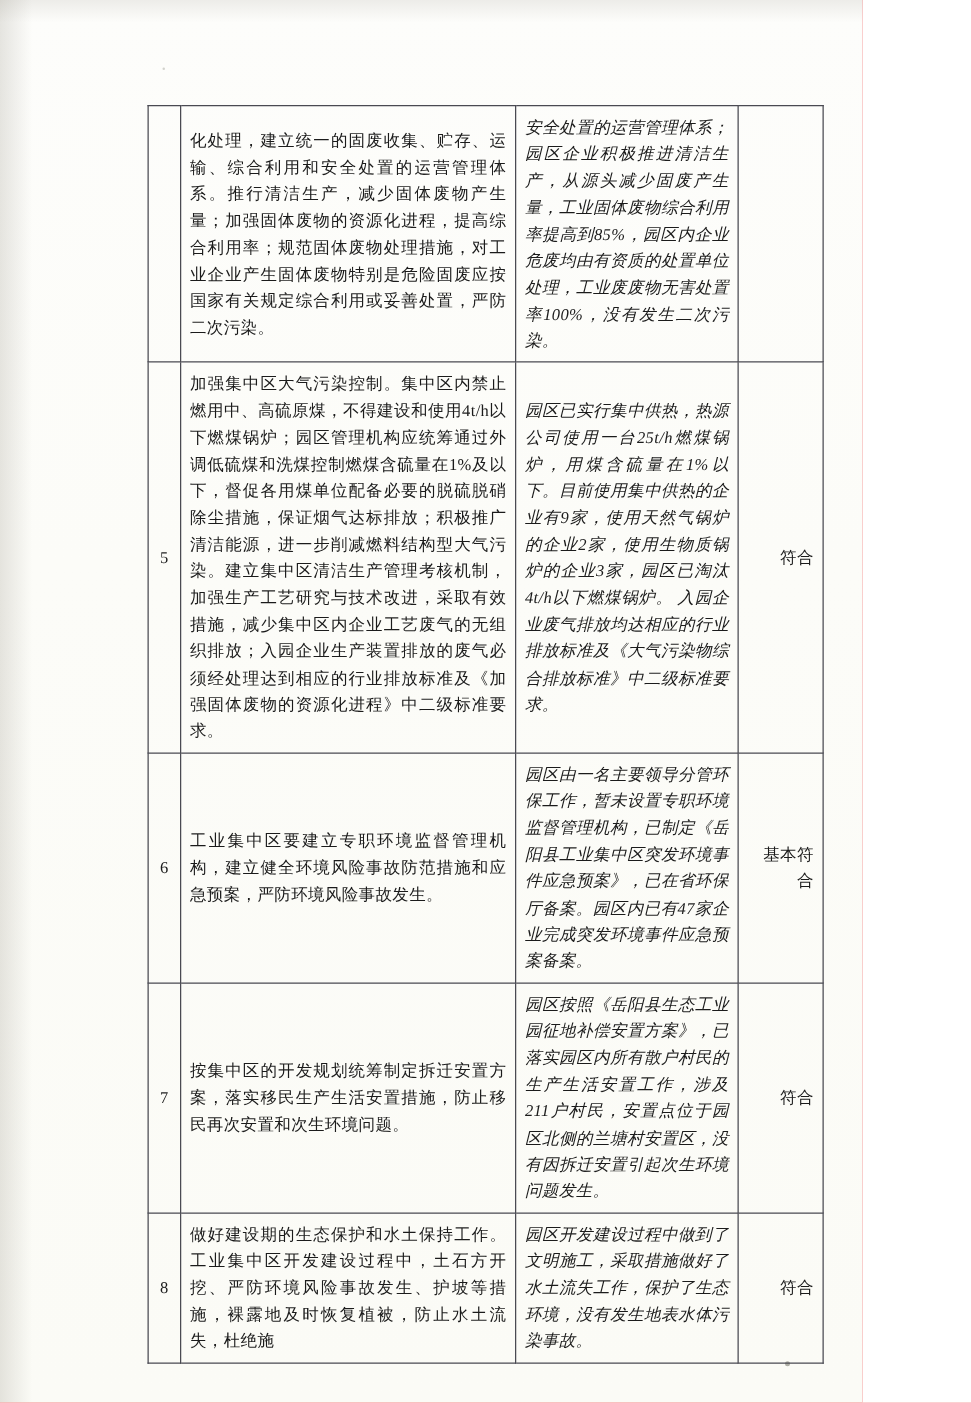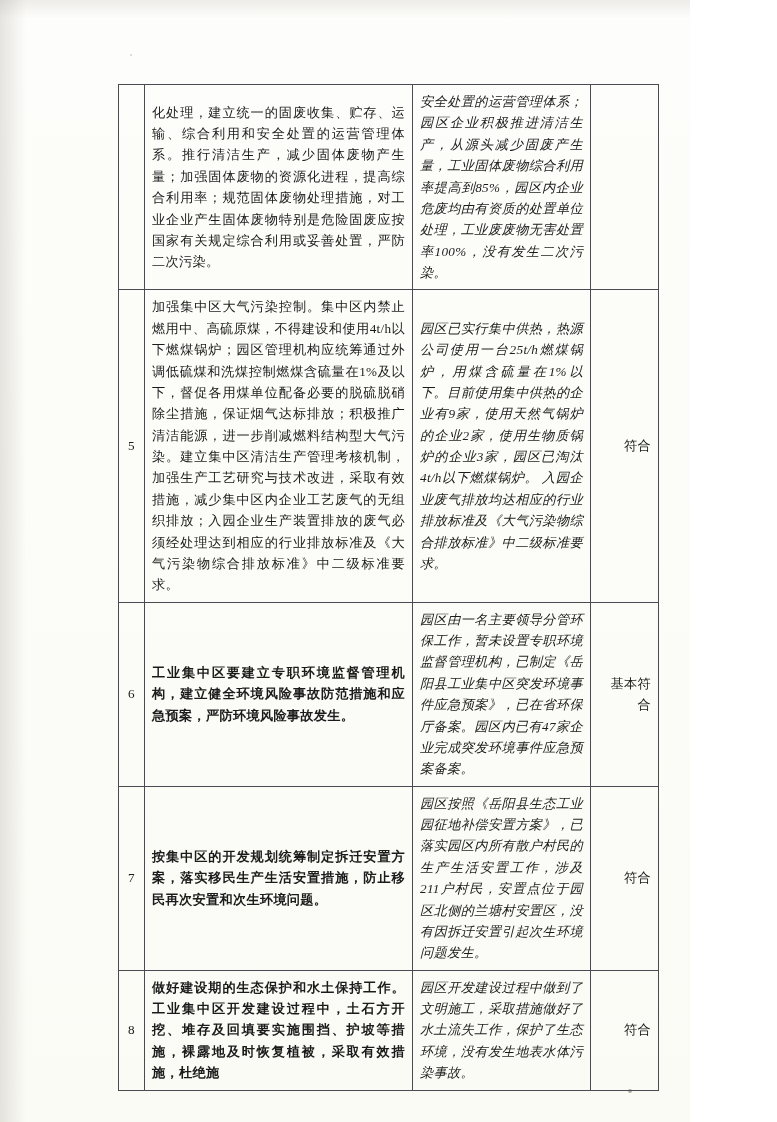--- a/index.html
+++ b/index.html
@@ -67,21 +67,20 @@
     text-justify: inter-ideograph;
     font-style: italic;
   }
   td.res {
     text-align: right;
     font-size: 13.2px;
     padding: 4px 3px;
   }
   .cell-center {
     text-align: center;
-    font-weight: bold;
   }
   
   .speck {
     position: absolute;
     background: #6f6f63;
     border-radius: 50%;
     opacity: .55;
   }
   .edge-shadow-left {
     position: absolute;
@@ -117,39 +116,39 @@
       </colgroup>
       <tbody>
         <tr>
           <td class="num"></td>
           <td class="req">化处理，建立统一的固废收集、贮存、运输、综合利用和安全处置的运营管理体系。推行清洁生产，减少固体废物产生量；加强固体废物的资源化进程，提高综合利用率；规范固体废物处理措施，对工业企业产生固体废物特别是危险固废应按国家有关规定综合利用或妥善处置，严防二次污染。</td>
           <td class="sta">安全处置的运营管理体系；园区企业积极推进清洁生产，从源头减少固废产生量，工业固体废物综合利用率提高到85%，园区内企业危废均由有资质的处置单位处理，工业废废物无害处置率100%，没有发生二次污染。</td>
           <td class="res"></td>
         </tr>
         <tr>
           <td class="num">5</td>
-          <td class="req">加强集中区大气污染控制。集中区内禁止燃用中、高硫原煤，不得建设和使用4t/h以下燃煤锅炉；园区管理机构应统筹通过外调低硫煤和洗煤控制燃煤含硫量在1%及以下，督促各用煤单位配备必要的脱硫脱硝除尘措施，保证烟气达标排放；积极推广清洁能源，进一步削减燃料结构型大气污染。建立集中区清洁生产管理考核机制，加强生产工艺研究与技术改进，采取有效措施，减少集中区内企业工艺废气的无组织排放；入园企业生产装置排放的废气必须经处理达到相应的行业排放标准及《大气污染物综合排放标准》中二级标准要求。</td>
+          <td class="req">加强集中区大气污染控制。集中区内禁止燃用中、高硫原煤，不得建设和使用4t/h以下燃煤锅炉；园区管理机构应统筹通过外调低硫煤和洗煤控制燃煤含硫量在1%及以下，督促各用煤单位配备必要的脱硫脱硝除尘措施，保证烟气达标排放；积极推广清洁能源，进一步削减燃料结构型大气污染。建立集中区清洁生产管理考核机制，加强生产工艺研究与技术改进，采取有效措施，减少集中区内企业工艺废气的无组织排放；入园企业生产装置排放的废气必须经处理达到相应的行业排放标准及《加强固体废物的资源化进程》中二级标准要求。</td>
           <td class="sta">园区已实行集中供热，热源公司使用一台25t/h燃煤锅炉，用煤含硫量在1%以下。目前使用集中供热的企业有9家，使用天然气锅炉的企业2家，使用生物质锅炉的企业3家，园区已淘汰4t/h以下燃煤锅炉。
 入园企业废气排放均达相应的行业排放标准及《大气污染物综合排放标准》中二级标准要求。</td>
           <td class="res">符合</td>
         </tr>
         <tr>
           <td class="num">6</td>
           <td class="req cell-center">工业集中区要建立专职环境监督管理机构，建立健全环境风险事故防范措施和应急预案，严防环境风险事故发生。</td>
           <td class="sta">园区由一名主要领导分管环保工作，暂未设置专职环境监督管理机构，已制定《岳阳县工业集中区突发环境事件应急预案》，已在省环保厅备案。园区内已有47家企业完成突发环境事件应急预案备案。</td>
           <td class="res">基本符合</td>
         </tr>
         <tr>
           <td class="num">7</td>
           <td class="req cell-center">按集中区的开发规划统筹制定拆迁安置方案，落实移民生产生活安置措施，防止移民再次安置和次生环境问题。</td>
           <td class="sta">园区按照《岳阳县生态工业园征地补偿安置方案》，已落实园区内所有散户村民的生产生活安置工作，涉及211户村民，安置点位于园区北侧的兰塘村安置区，没有因拆迁安置引起次生环境问题发生。</td>
           <td class="res">符合</td>
         </tr>
         <tr>
           <td class="num">8</td>
-          <td class="req cell-center">做好建设期的生态保护和水土保持工作。工业集中区开发建设过程中，土石方开挖、堆存及回填要实施围挡、护坡等措施，裸露地及时恢复植被，采取有效措施，杜绝施</td>
+          <td class="req cell-center">做好建设期的生态保护和水土保持工作。工业集中区开发建设过程中，土石方开挖、严防环境风险事故发生、护坡等措施，裸露地及时恢复植被，防止水土流失，杜绝施</td>
           <td class="sta">园区开发建设过程中做到了文明施工，采取措施做好了水土流失工作，保护了生态环境，没有发生地表水体污染事故。</td>
           <td class="res">符合</td>
         </tr>
       </tbody>
     </table>
   </div>
 </div>
 
 </body></html>

